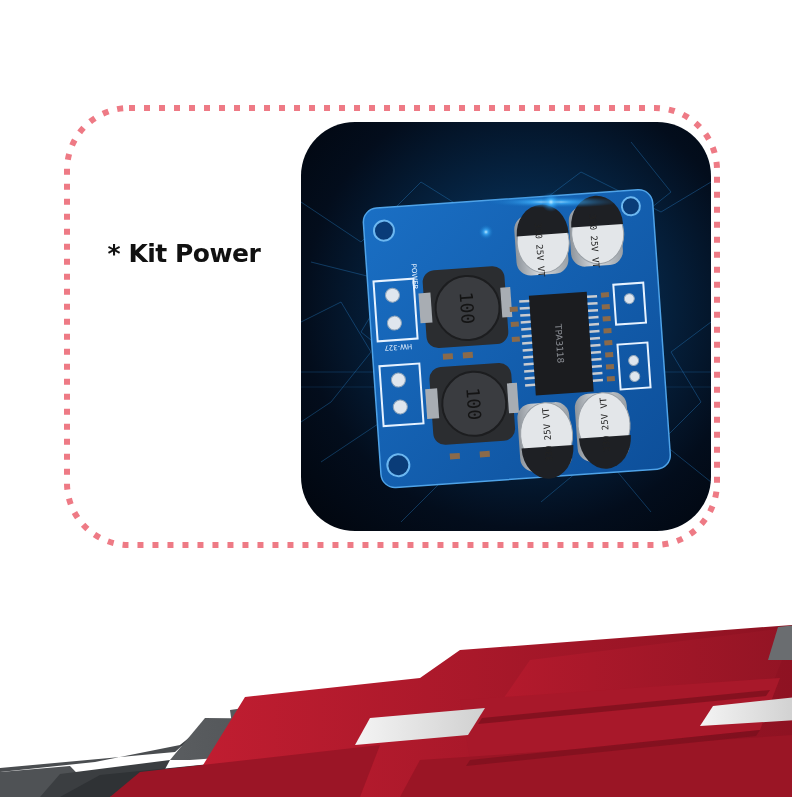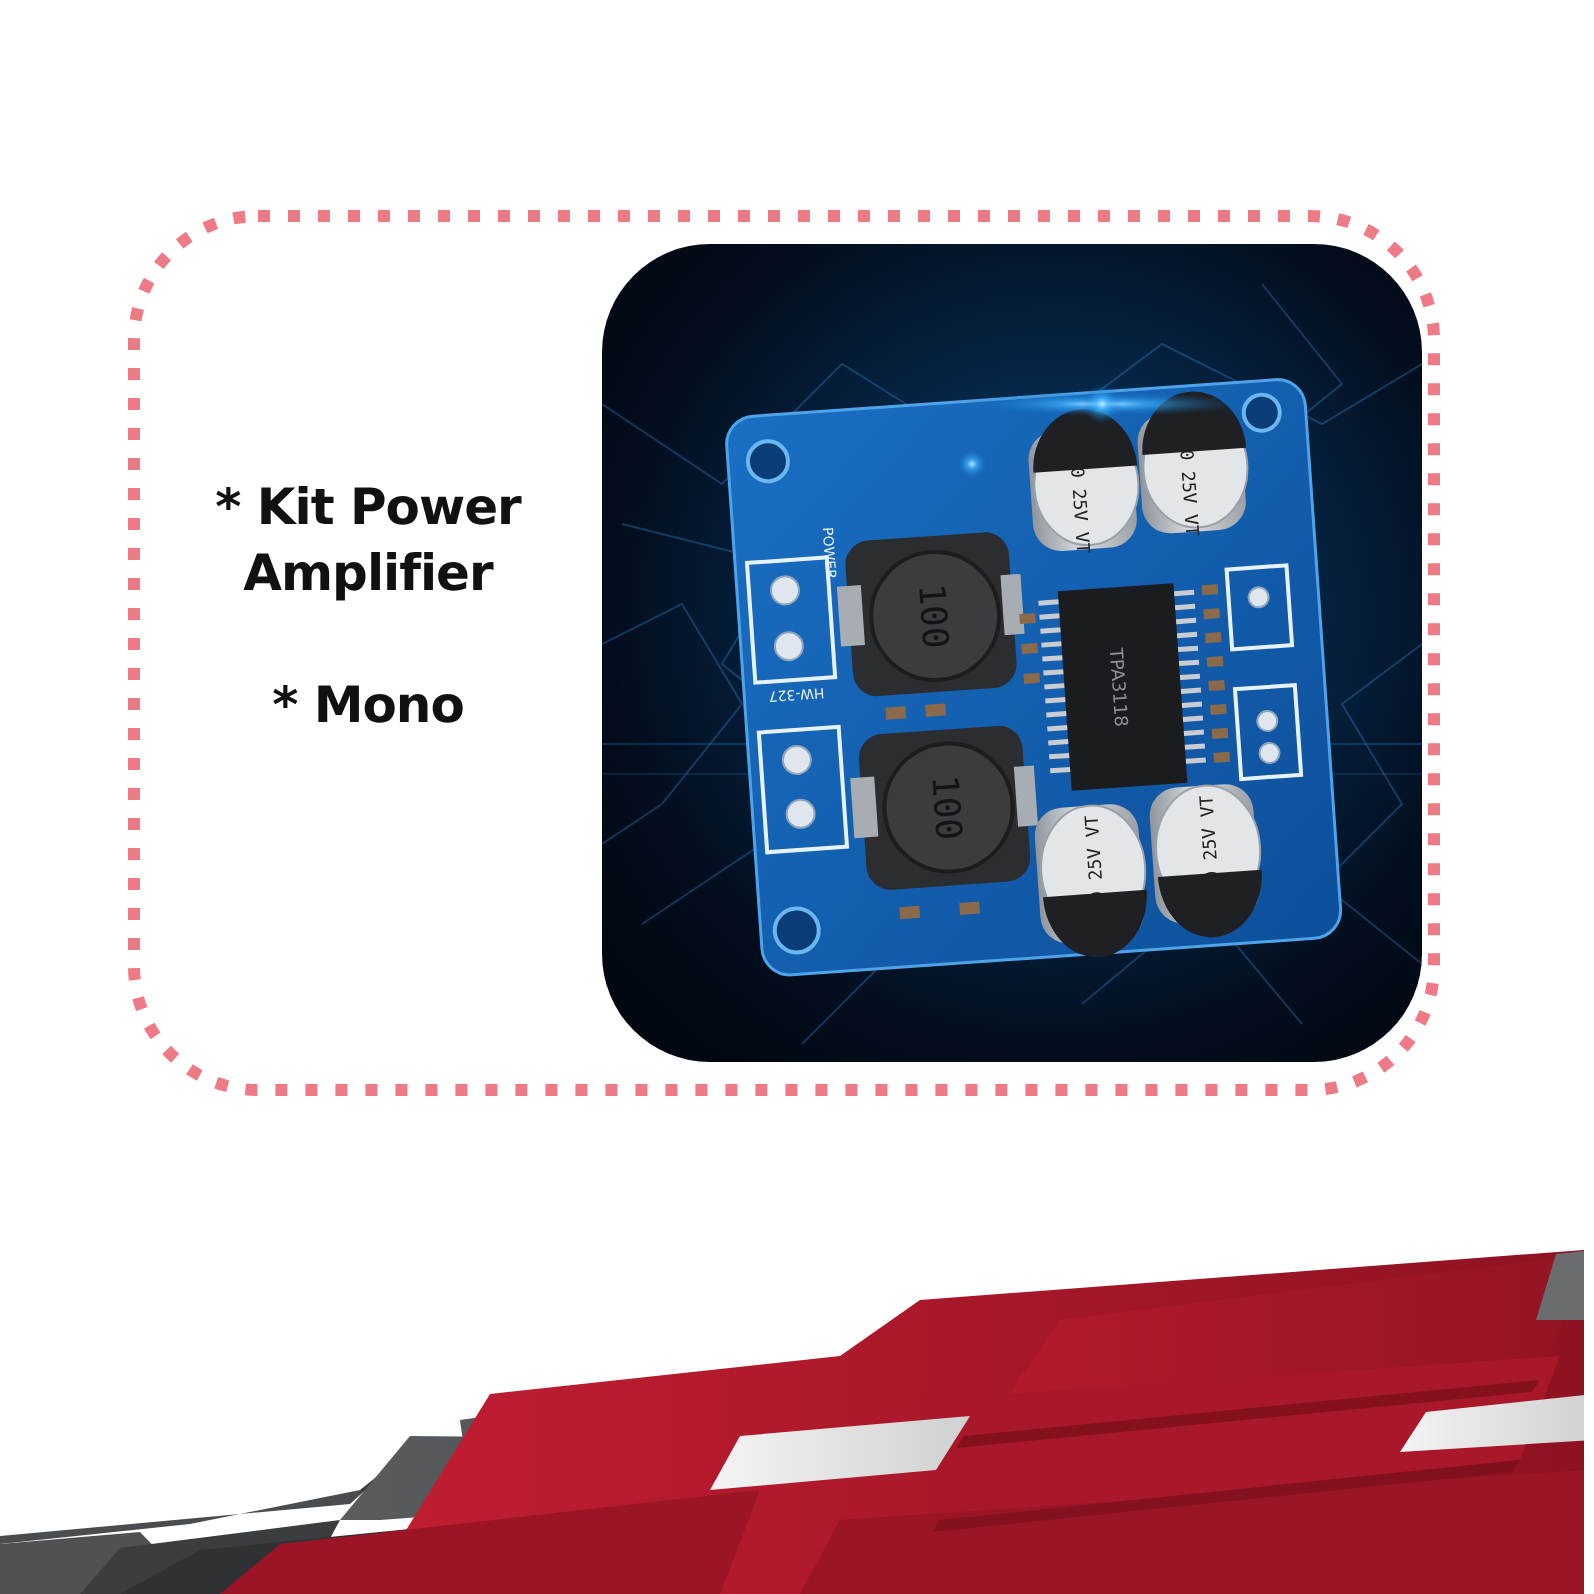--- a/index.html
+++ b/index.html
@@ -34,23 +34,21 @@
 <body>
 
 <div class="frame">
   <svg width="656" height="443" viewBox="0 0 656 443">
     <rect x="3" y="3" width="650" height="437" rx="62" ry="62" fill="none" stroke="#EE7A85" stroke-width="6" stroke-dasharray="6 9"></rect>
   </svg>
 </div>
 
 <div class="feature-text">
   <span class="line">* Kit Power</span>
-  <span class="line">Amplifier</span>
   <span class="spacer"></span>
-  <span class="line">* Mono</span>
 </div>
 
 <div class="product-photo">
   <svg width="410" height="409" viewBox="0 0 410 409">
     <defs>
       <radialGradient id="glow" cx="0.5" cy="0.5" r="0.5">
         <stop offset="0" stop-color="#bfe9ff" stop-opacity="1"></stop>
         <stop offset="0.3" stop-color="#3fb4ff" stop-opacity="0.7"></stop>
         <stop offset="1" stop-color="#0a5fb0" stop-opacity="0"></stop>
       </radialGradient>

